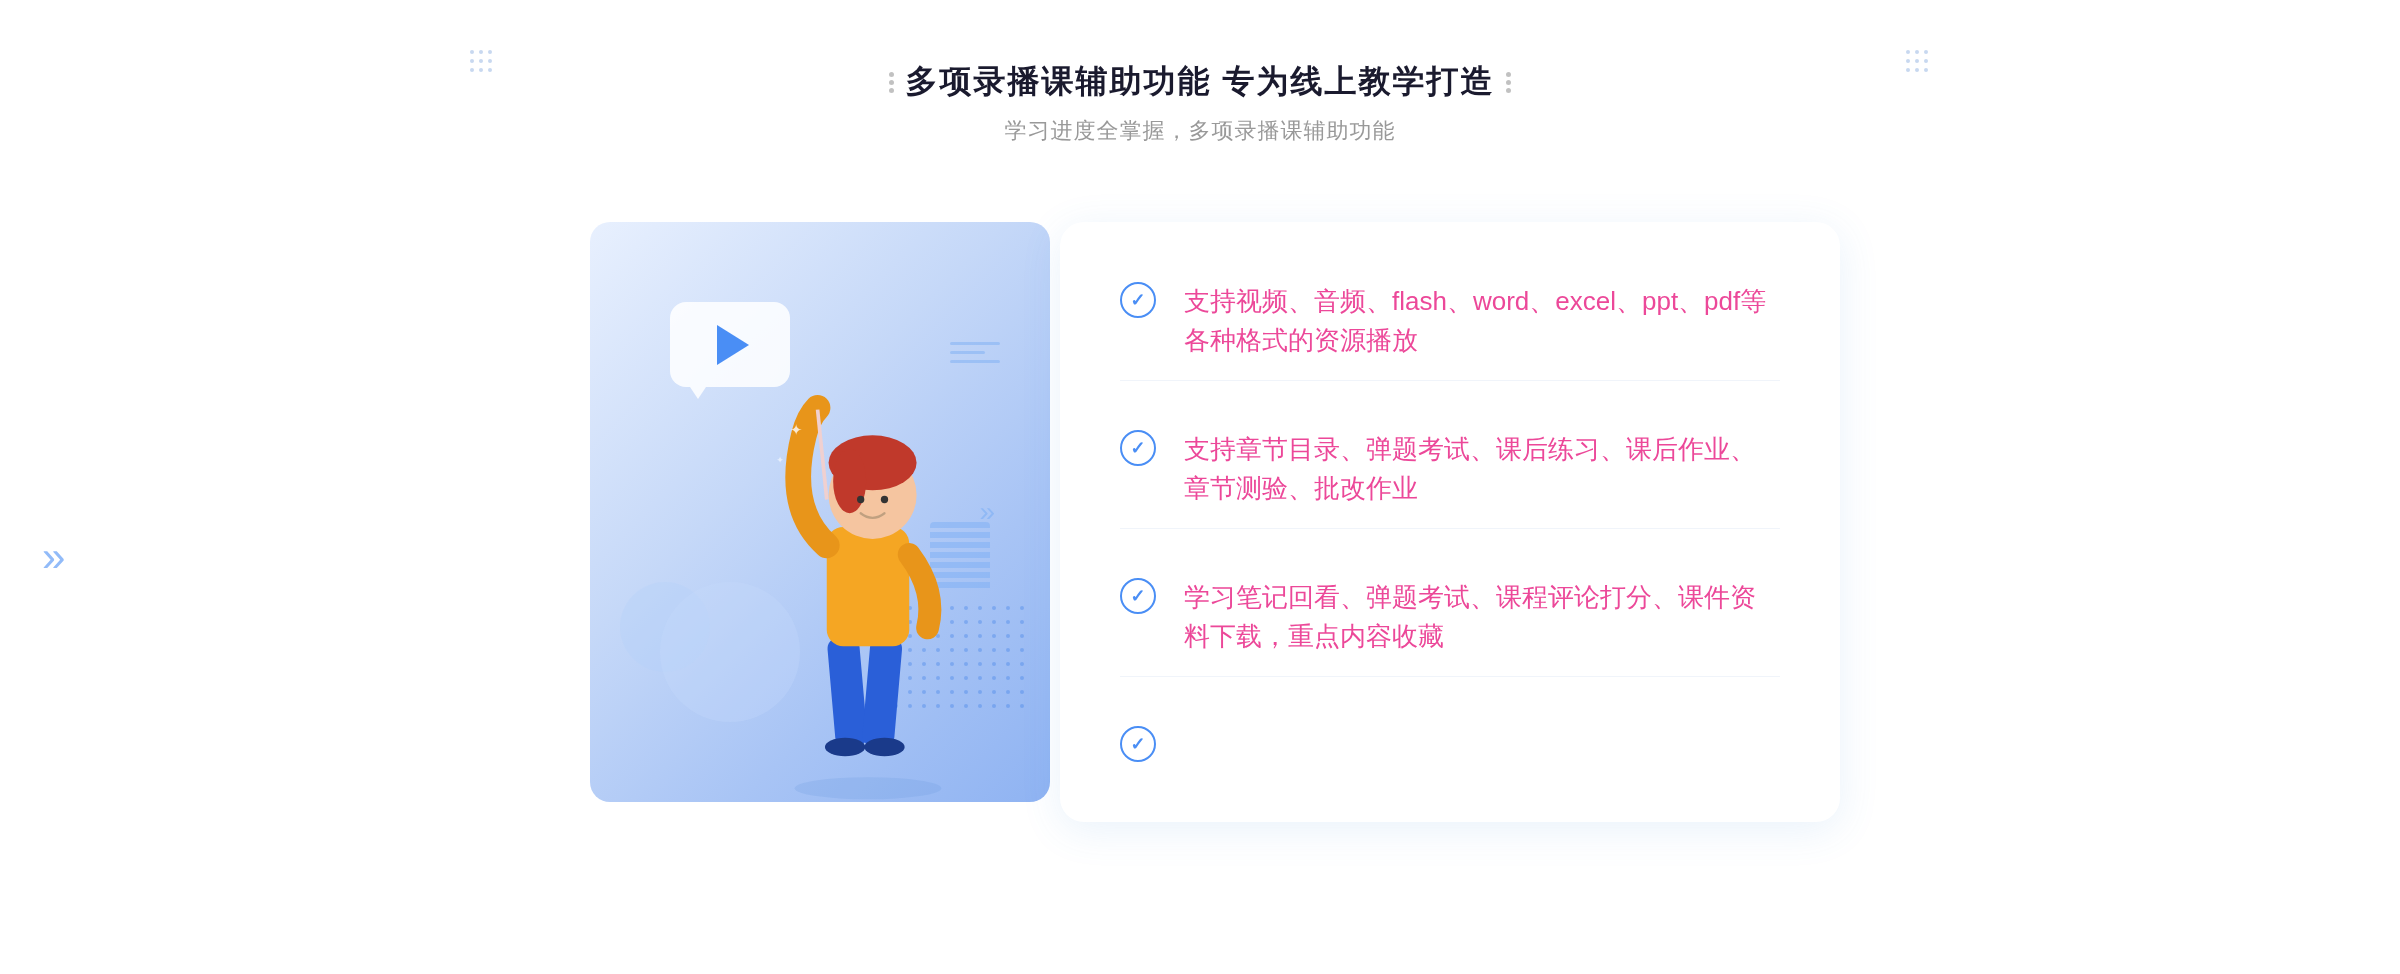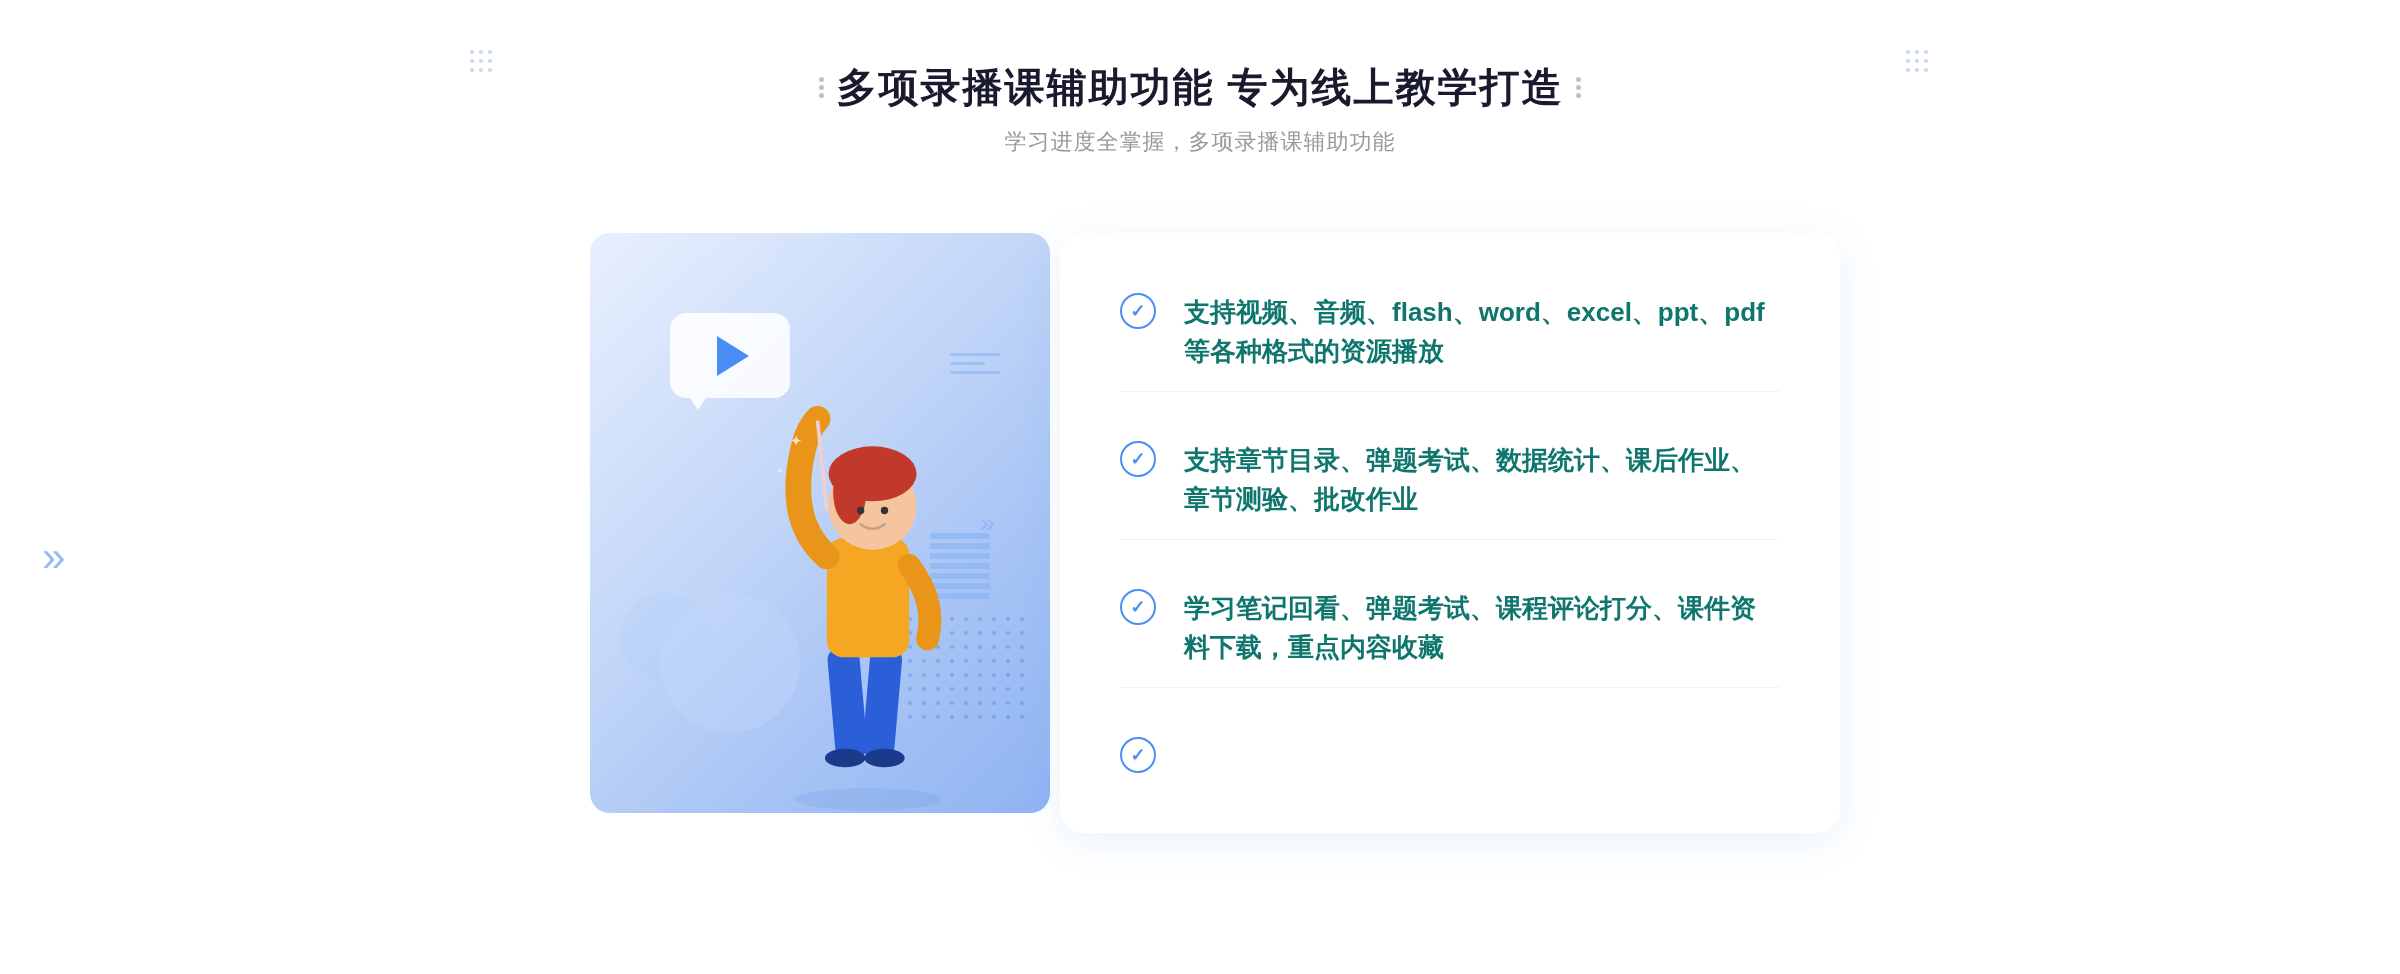--- a/index.html
+++ b/index.html
@@ -59,21 +59,21 @@
       background: #c8d8f0;
       border-radius: 50%;
     }
 
     .header {
       text-align: center;
       margin-bottom: 16px;
     }
 
     .main-title {
-      font-size: 40px;
+      font-size: 32px;
       font-weight: 700;
       color: #1a1a2e;
       letter-spacing: 2px;
       display: flex;
       align-items: center;
       justify-content: center;
       gap: 12px;
     }
 
     .title-divider {
@@ -254,23 +254,23 @@
 
     .check-mark {
       color: #4a8ef5;
       font-size: 18px;
       font-weight: 700;
       line-height: 1;
     }
 
     .feature-text {
       font-size: 26px;
-      color: #0f766e;
+      color: #ec4899;
       line-height: 1.5;
-      font-weight: 700;
+      font-weight: 400;
     }
 
     
     .chevron-left {
       position: absolute;
       left: 42px;
       top: 55%;
       font-size: 42px;
       color: #4a8ef5;
       font-weight: 300;
@@ -490,21 +490,21 @@
         <div class="check-circle">
           <span class="check-mark">✓</span>
         </div>
         <span class="feature-text">支持视频、音频、flash、word、excel、ppt、pdf等各种格式的资源播放</span>
       </div>
 
       <div class="feature-item">
         <div class="check-circle">
           <span class="check-mark">✓</span>
         </div>
-        <span class="feature-text">支持章节目录、弹题考试、数据统计、课后作业、章节测验、批改作业</span>
+        <span class="feature-text">支持章节目录、弹题考试、课后练习、课后作业、章节测验、批改作业</span>
       </div>
 
       <div class="feature-item">
         <div class="check-circle">
           <span class="check-mark">✓</span>
         </div>
         <span class="feature-text">学习笔记回看、弹题考试、课程评论打分、课件资料下载，重点内容收藏</span>
       </div>
 
       <div class="feature-item">

